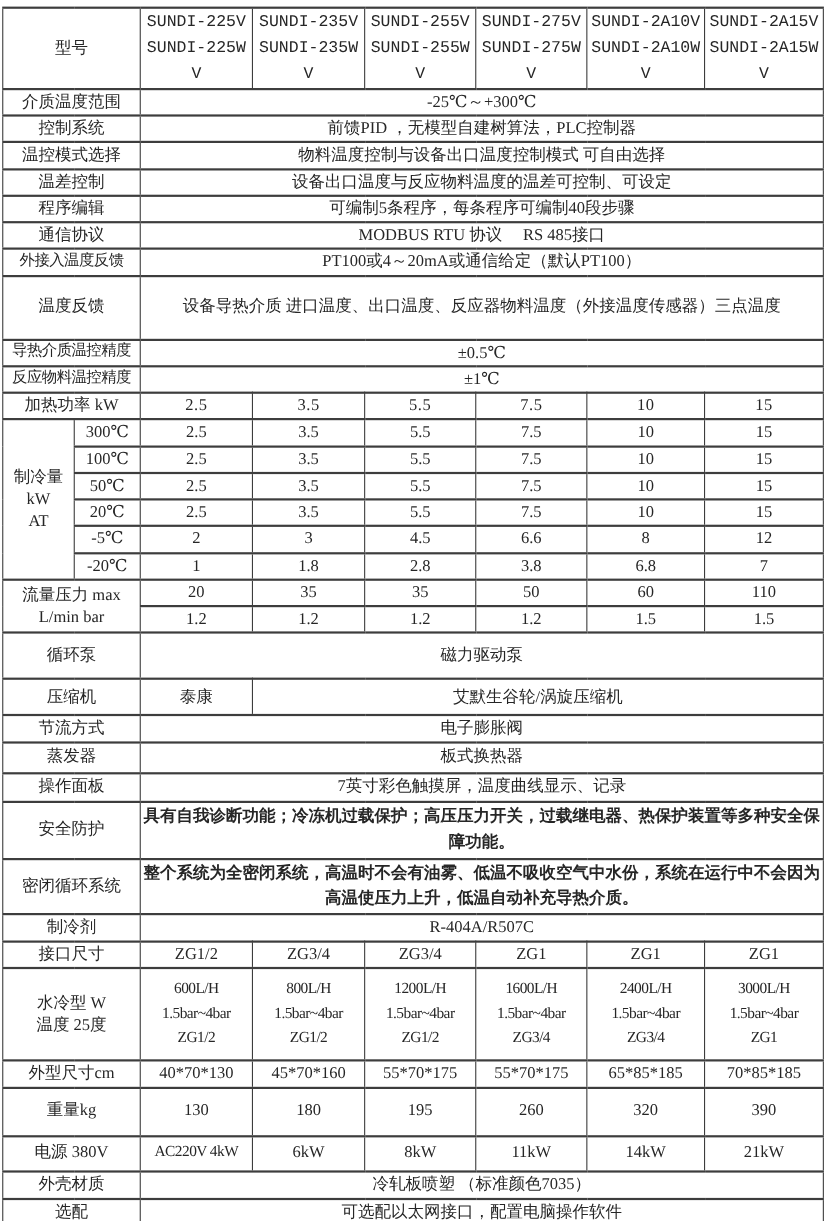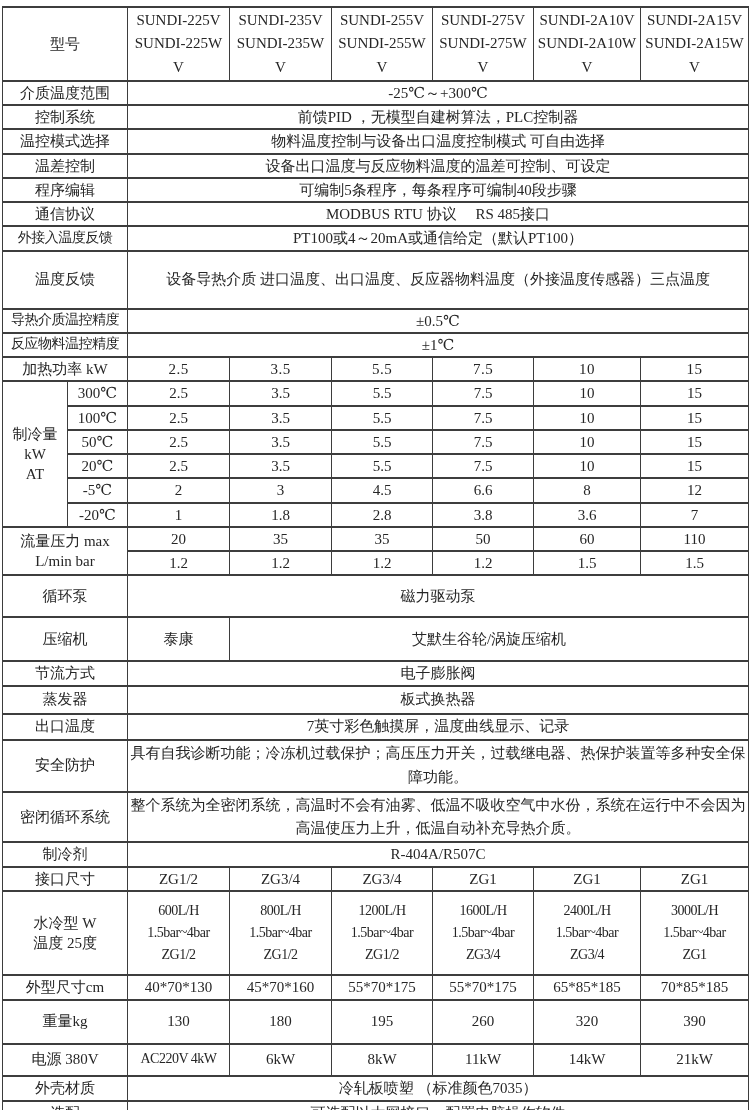--- a/index.html
+++ b/index.html
@@ -23,23 +23,23 @@
     border-bottom-width: 2px;
     text-align: center;
     vertical-align: middle;
     padding: 1px 2px;
     line-height: 1.35;
     overflow: hidden;
     word-break: break-all;
   }
   .spec-table td.lbl { font-size: 15px; }
   .spec-table td.tight { font-size: 14px; letter-spacing: -0.5px; padding: 1px 0; }
-  .spec-table td.para { line-height: 1.55; }
+  .spec-table td.para { line-height: 1.55; font-weight: bold; }
   .mono-num { letter-spacing: 0.5px; }
-  .model-cell div { line-height: 1.55; }
+  .model-cell div { line-height: 1.55; font-family: Liberation Mono, monospace; }
   .wc-cell div { line-height: 1.6; font-family: Liberation Serif, serif; }
 </style>
 </head>
 <body>
 
 <table class="spec-table">
   <colgroup>
     <col style="width:65px">
       <col style="width:60px">
     <col style="width:102px">
@@ -188,21 +188,21 @@
     <td>6.6</td>
     <td>8</td>
     <td>12</td>
   </tr>
   <tr style="height:22px">
     <td>-20℃</td>
     <td>1</td>
     <td>1.8</td>
     <td>2.8</td>
     <td>3.8</td>
-    <td>3.6</td>
+    <td>6.8</td>
     <td>7</td>
   </tr>
 
   <tr style="height:23px">
     <td colspan="2" rowspan="2" class="lbl">
       <div>流量压力  max</div>
       <div>L/min bar</div>
     </td>
     <td>20</td>
     <td>35</td>
@@ -218,38 +218,38 @@
     <td>1.2</td>
     <td>1.5</td>
     <td>1.5</td>
   </tr>
 
   <tr style="height:42px">
     <td colspan="2" class="lbl">循环泵</td>
     <td colspan="6">磁力驱动泵</td>
   </tr>
 
-  <tr style="height:44px">
+  <tr style="height:33px">
     <td colspan="2" class="lbl">压缩机</td>
     <td>泰康</td>
     <td colspan="5">艾默生谷轮/涡旋压缩机</td>
   </tr>
 
   <tr style="height:18px">
     <td colspan="2" class="lbl">节流方式</td>
     <td colspan="6">电子膨胀阀</td>
   </tr>
 
   <tr style="height:28px">
     <td colspan="2" class="lbl">蒸发器</td>
     <td colspan="6">板式换热器</td>
   </tr>
 
   <tr style="height:26px">
-    <td colspan="2" class="lbl">出口温度</td>
+    <td colspan="2" class="lbl">操作面板</td>
     <td colspan="6">7英寸彩色触摸屏，温度曲线显示、记录</td>
   </tr>
 
   <tr style="height:52px">
     <td colspan="2" class="lbl">安全防护</td>
     <td colspan="6" class="para">具有自我诊断功能；冷冻机过载保护；高压压力开关，过载继电器、热保护装置等多种安全保障功能。</td>
   </tr>
 
   <tr style="height:36px">
     <td colspan="2" class="lbl">密闭循环系统</td>

